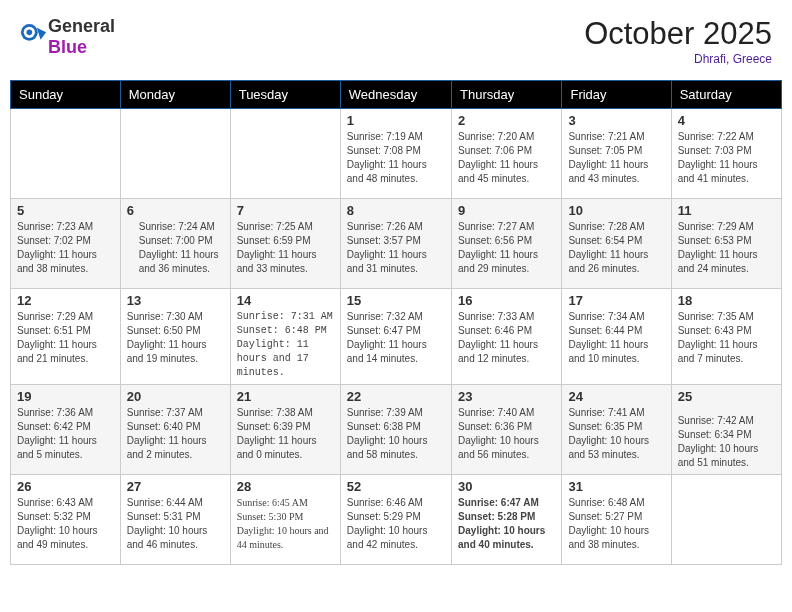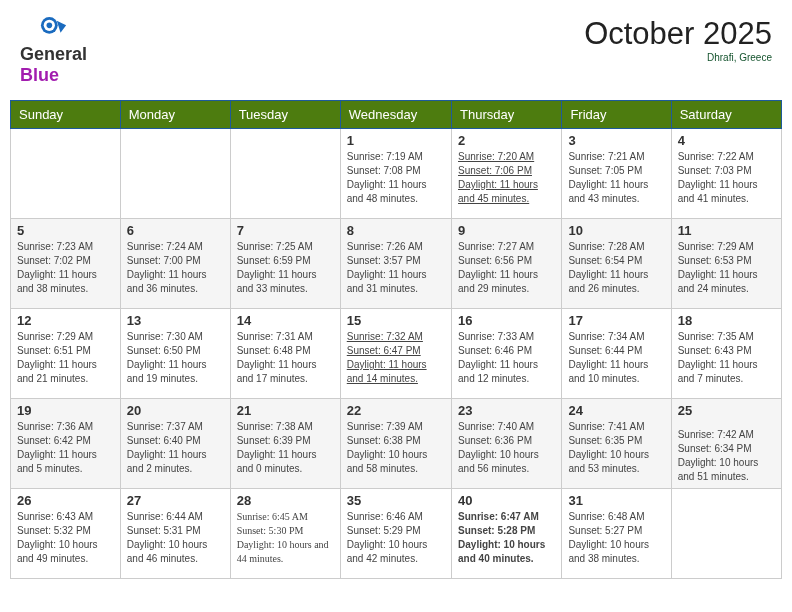--- a/index.html
+++ b/index.html
@@ -15,40 +15,39 @@
       justify-content: space-between;
       align-items: flex-start;
       margin-bottom: 8px;
       padding: 6px 10px;
     }
     .logo {
       display: flex;
       align-items: center;
       font-size: 18px;
       font-weight: bold;
-      flex-direction: column;
     }
     .logo-general { color: #333; }
     .logo-blue { color: #a21caf; margin-top: 27px; }
     .logo-icon {
       width: 28px;
       height: 28px;
       margin-right: 0px;
     }
     .title-block {
       text-align: right;
     }
     .month-title {
       font-size: 31px;
       font-weight: normal;
       color: #222;
     }
     .subtitle {
-      font-size: 10px;
-      color: #14532d;
+      font-size: 12px;
+      color: #4c1d95;
     }
     .calendar {
       width: 100%;
       border-collapse: collapse;
       border: 1px solid #ccc;
     }
     .calendar th {
       background-color: #2a6db5;
       color: #fff;
       text-align: left;
@@ -80,21 +79,21 @@
     .empty-cell {
       background: #f9f9f9;
     }
     tr:nth-child(even) td {
       background: #f5f5f5;
     }
     tr:nth-child(odd) td {
       background: #ffffff;
     }
     .calendar thead tr th {
-      background: #4d7c0f;
+      background: #000000;
     }
   </style>
 </head>
 <body>
 
 <div class="header">
   <div class="logo">
     <svg class="logo-icon" viewBox="0 0 30 30">
       <circle cx="10" cy="10" r="9" fill="#1a6bbf"></circle>
       <circle cx="10" cy="10" r="6" fill="white"></circle>
@@ -130,21 +129,21 @@
         <td class="empty-cell"></td>
         <td class="empty-cell"></td>
         <td>
           <span class="day-number">1</span>
           <div class="day-info" style="white-space: pre-line;">Sunrise: 7:19 AM
 Sunset: 7:08 PM
 Daylight: 11 hours and 48 minutes.</div>
         </td>
         <td>
           <span class="day-number">2</span>
-          <div class="day-info" style="white-space: pre-line; text-decoration: underline;">Sunrise: 7:20 AM
+          <div class="day-info" style="white-space: pre-line;">Sunrise: 7:20 AM
 Sunset: 7:06 PM
 Daylight: 11 hours and 45 minutes.</div>
         </td>
         <td>
           <span class="day-number">3</span>
           <div class="day-info" style="white-space: pre-line;">Sunrise: 7:21 AM
 Sunset: 7:05 PM
 Daylight: 11 hours and 43 minutes.</div>
         </td>
         <td>
@@ -156,21 +155,21 @@
       </tr>
       <tr>
         <td>
           <span class="day-number">5</span>
           <div class="day-info" style="white-space: pre-line;">Sunrise: 7:23 AM
 Sunset: 7:02 PM
 Daylight: 11 hours and 38 minutes.</div>
         </td>
         <td>
           <span class="day-number">6</span>
-          <div class="day-info" style="white-space: pre-line;">Sunrise: 7:24 AM
+          <div class="day-info" style="white-space: pre-line; margin-left: 12px;">Sunrise: 7:24 AM
 Sunset: 7:00 PM
 Daylight: 11 hours and 36 minutes.</div>
         </td>
         <td>
           <span class="day-number">7</span>
           <div class="day-info" style="white-space: pre-line;">Sunrise: 7:25 AM
 Sunset: 6:59 PM
 Daylight: 11 hours and 33 minutes.</div>
         </td>
         <td>
@@ -206,27 +205,27 @@
 Daylight: 11 hours and 21 minutes.</div>
         </td>
         <td>
           <span class="day-number">13</span>
           <div class="day-info" style="white-space: pre-line;">Sunrise: 7:30 AM
 Sunset: 6:50 PM
 Daylight: 11 hours and 19 minutes.</div>
         </td>
         <td>
           <span class="day-number">14</span>
-          <div class="day-info" style="white-space: pre-line;">Sunrise: 7:31 AM
+          <div class="day-info" style="white-space: pre-line; font-family: Liberation Mono, monospace;">Sunrise: 7:31 AM
 Sunset: 6:48 PM
 Daylight: 11 hours and 17 minutes.</div>
         </td>
         <td>
           <span class="day-number">15</span>
-          <div class="day-info" style="white-space: pre-line; text-decoration: underline;">Sunrise: 7:32 AM
+          <div class="day-info" style="white-space: pre-line;">Sunrise: 7:32 AM
 Sunset: 6:47 PM
 Daylight: 11 hours and 14 minutes.</div>
         </td>
         <td>
           <span class="day-number">16</span>
           <div class="day-info" style="white-space: pre-line;">Sunrise: 7:33 AM
 Sunset: 6:46 PM
 Daylight: 11 hours and 12 minutes.</div>
         </td>
         <td>
@@ -299,27 +298,27 @@
 Sunset: 5:31 PM
 Daylight: 10 hours and 46 minutes.</div>
         </td>
         <td>
           <span class="day-number">28</span>
           <div class="day-info" style="white-space: pre-line; font-family: Liberation Serif, serif;">Sunrise: 6:45 AM
 Sunset: 5:30 PM
 Daylight: 10 hours and 44 minutes.</div>
         </td>
         <td>
-          <span class="day-number">35</span>
+          <span class="day-number">52</span>
           <div class="day-info" style="white-space: pre-line;">Sunrise: 6:46 AM
 Sunset: 5:29 PM
 Daylight: 10 hours and 42 minutes.</div>
         </td>
         <td>
-          <span class="day-number">40</span>
+          <span class="day-number">30</span>
           <div class="day-info" style="white-space: pre-line; font-weight: bold;">Sunrise: 6:47 AM
 Sunset: 5:28 PM
 Daylight: 10 hours and 40 minutes.</div>
         </td>
         <td>
           <span class="day-number">31</span>
           <div class="day-info" style="white-space: pre-line;">Sunrise: 6:48 AM
 Sunset: 5:27 PM
 Daylight: 10 hours and 38 minutes.</div>
         </td>

